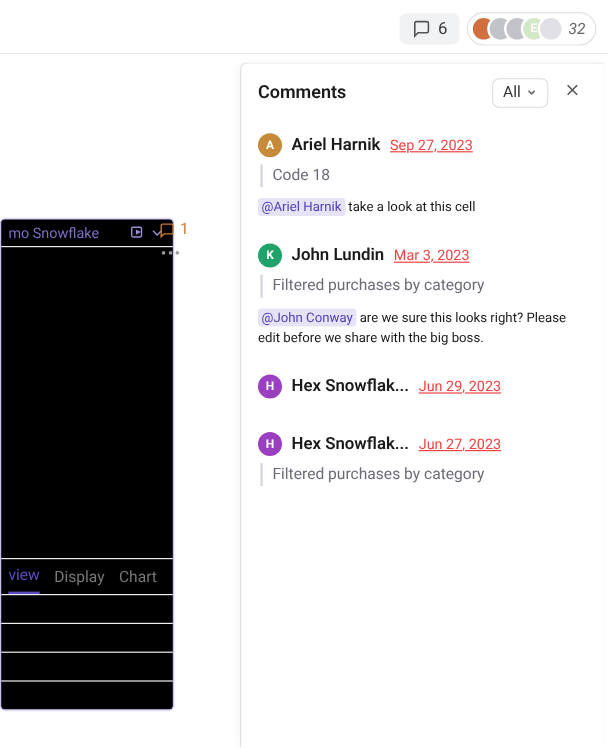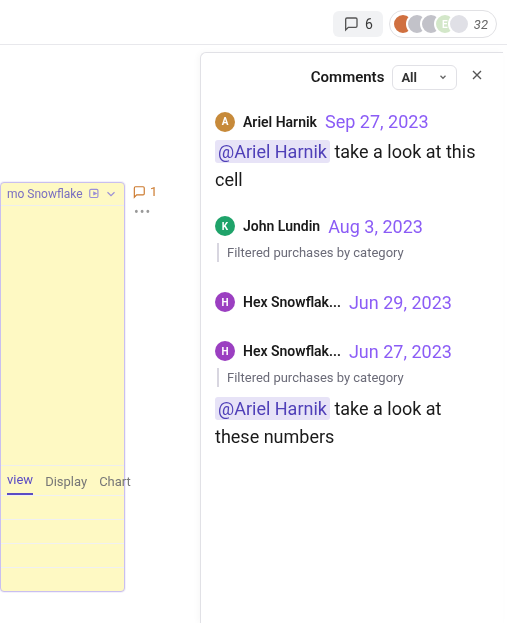--- a/index.html
+++ b/index.html
@@ -60,24 +60,24 @@
     top: 44px; left: 0; right: 0;
     height: 1px;
     background: #e8e8ec;
   }
 
   
   .cell-fragment {
     position: absolute;
     top: 182px;
     left: 0;
-    width: 125px;
+    width: 145px;
     border: 1px solid #c9bff0;
     border-radius: 4px;
-    background: #fef9c3;
+    background: #000000;
     box-shadow: 0 0 0 1px rgba(96,74,204,.08);
   }
   .cell-fragment .title-row {
     display: flex;
     align-items: center;
     justify-content: space-between;
     padding: 4px 6px;
     font-size: 12px;
     color: #7a6fc1;
   }
@@ -143,39 +143,37 @@
     box-shadow: -2px 0 6px rgba(0,0,0,.03);
     display: flex;
     flex-direction: column;
   }
   .panel-header {
     display: flex;
     align-items: center;
     justify-content: space-between;
     padding: 10px 14px;
     gap: 8px;
-    text-align: right;
   }
   .panel-header .title {
     font-size: 15px;
     font-weight: 600;
     flex: 1;
   }
   .dropdown {
     display: flex;
     align-items: center;
-    gap: 21px;
+    gap: 4px;
     border: 1px solid #e1e1e6;
     border-radius: 6px;
     padding: 4px 8px;
     font-size: 13px;
     color: #333;
     cursor: pointer;
     background: #fff;
-    font-weight: bold;
   }
   .dropdown svg { width: 10px; height: 10px; }
   .close-btn {
     cursor: pointer;
     color: #555;
     padding: 4px;
   }
   .close-btn svg { width: 16px; height: 16px; }
 
   .panel-body {
@@ -195,30 +193,30 @@
     gap: 8px;
     margin-bottom: 6px;
   }
   .avatar {
     width: 20px; height: 20px; border-radius: 50%;
     display: flex; align-items: center; justify-content: center;
     font-size: 10px; font-weight: 700; color: #fff;
     flex-shrink: 0;
   }
   .comment-author { font-size: 14px; font-weight: 600; color: #1a1a1a; max-width: 110px; overflow: hidden; text-overflow: ellipsis; white-space: nowrap; }
-  .comment-date { font-size: 18px; color: #8b5cf6; }
+  .comment-date { font-size: 12px; color: #ef4444; text-decoration: underline; }
   .comment-context {
     border-left: 2px solid #d8d6e0;
     padding: 2px 0 2px 8px;
     margin: 2px 0 8px 2px;
     font-size: 13px;
     color: #6b6b78;
   }
   .comment-text {
-    font-size: 18px;
+    font-size: 11px;
     line-height: 1.55;
     color: #1a1a1a;
   }
   .mention {
     background: #e7e3f7;
     color: #4f3fb8;
     border-radius: 3px;
     padding: 1px 3px;
     cursor: pointer;
   }
@@ -296,40 +294,41 @@
         </svg>
     </div>
   </div>
   <div class="panel-body" id="comments-body">
       <div class="comment">
         <div class="comment-head">
           <div class="avatar" style="background: rgb(199, 138, 58);">A</div>
           <span class="comment-author">Ariel Harnik</span>
           <span class="comment-date">Sep 27, 2023</span>
         </div>
+        <div class="comment-context">Code 18</div>
         <div class="comment-text"><span class="mention">@Ariel Harnik</span> take a look at this cell</div>
       </div>
       <div class="comment">
         <div class="comment-head">
           <div class="avatar" style="background: rgb(31, 163, 106);">K</div>
           <span class="comment-author">John Lundin</span>
-          <span class="comment-date">Aug 3, 2023</span>
+          <span class="comment-date">Mar 3, 2023</span>
         </div>
         <div class="comment-context">Filtered purchases by category</div>
+        <div class="comment-text"><span class="mention">@John Conway</span> are we sure this looks right? Please edit before we share with the big boss.</div>
       </div>
       <div class="comment">
         <div class="comment-head">
           <div class="avatar" style="background: rgb(155, 63, 193);">H</div>
           <span class="comment-author">Hex Snowflak...</span>
           <span class="comment-date">Jun 29, 2023</span>
         </div>
       </div>
       <div class="comment">
         <div class="comment-head">
           <div class="avatar" style="background: rgb(155, 63, 193);">H</div>
           <span class="comment-author">Hex Snowflak...</span>
           <span class="comment-date">Jun 27, 2023</span>
         </div>
         <div class="comment-context">Filtered purchases by category</div>
-        <div class="comment-text"><span class="mention">@Ariel Harnik</span> take a look at these numbers</div>
       </div>
     </div>
 </div>
 
 </body></html>

